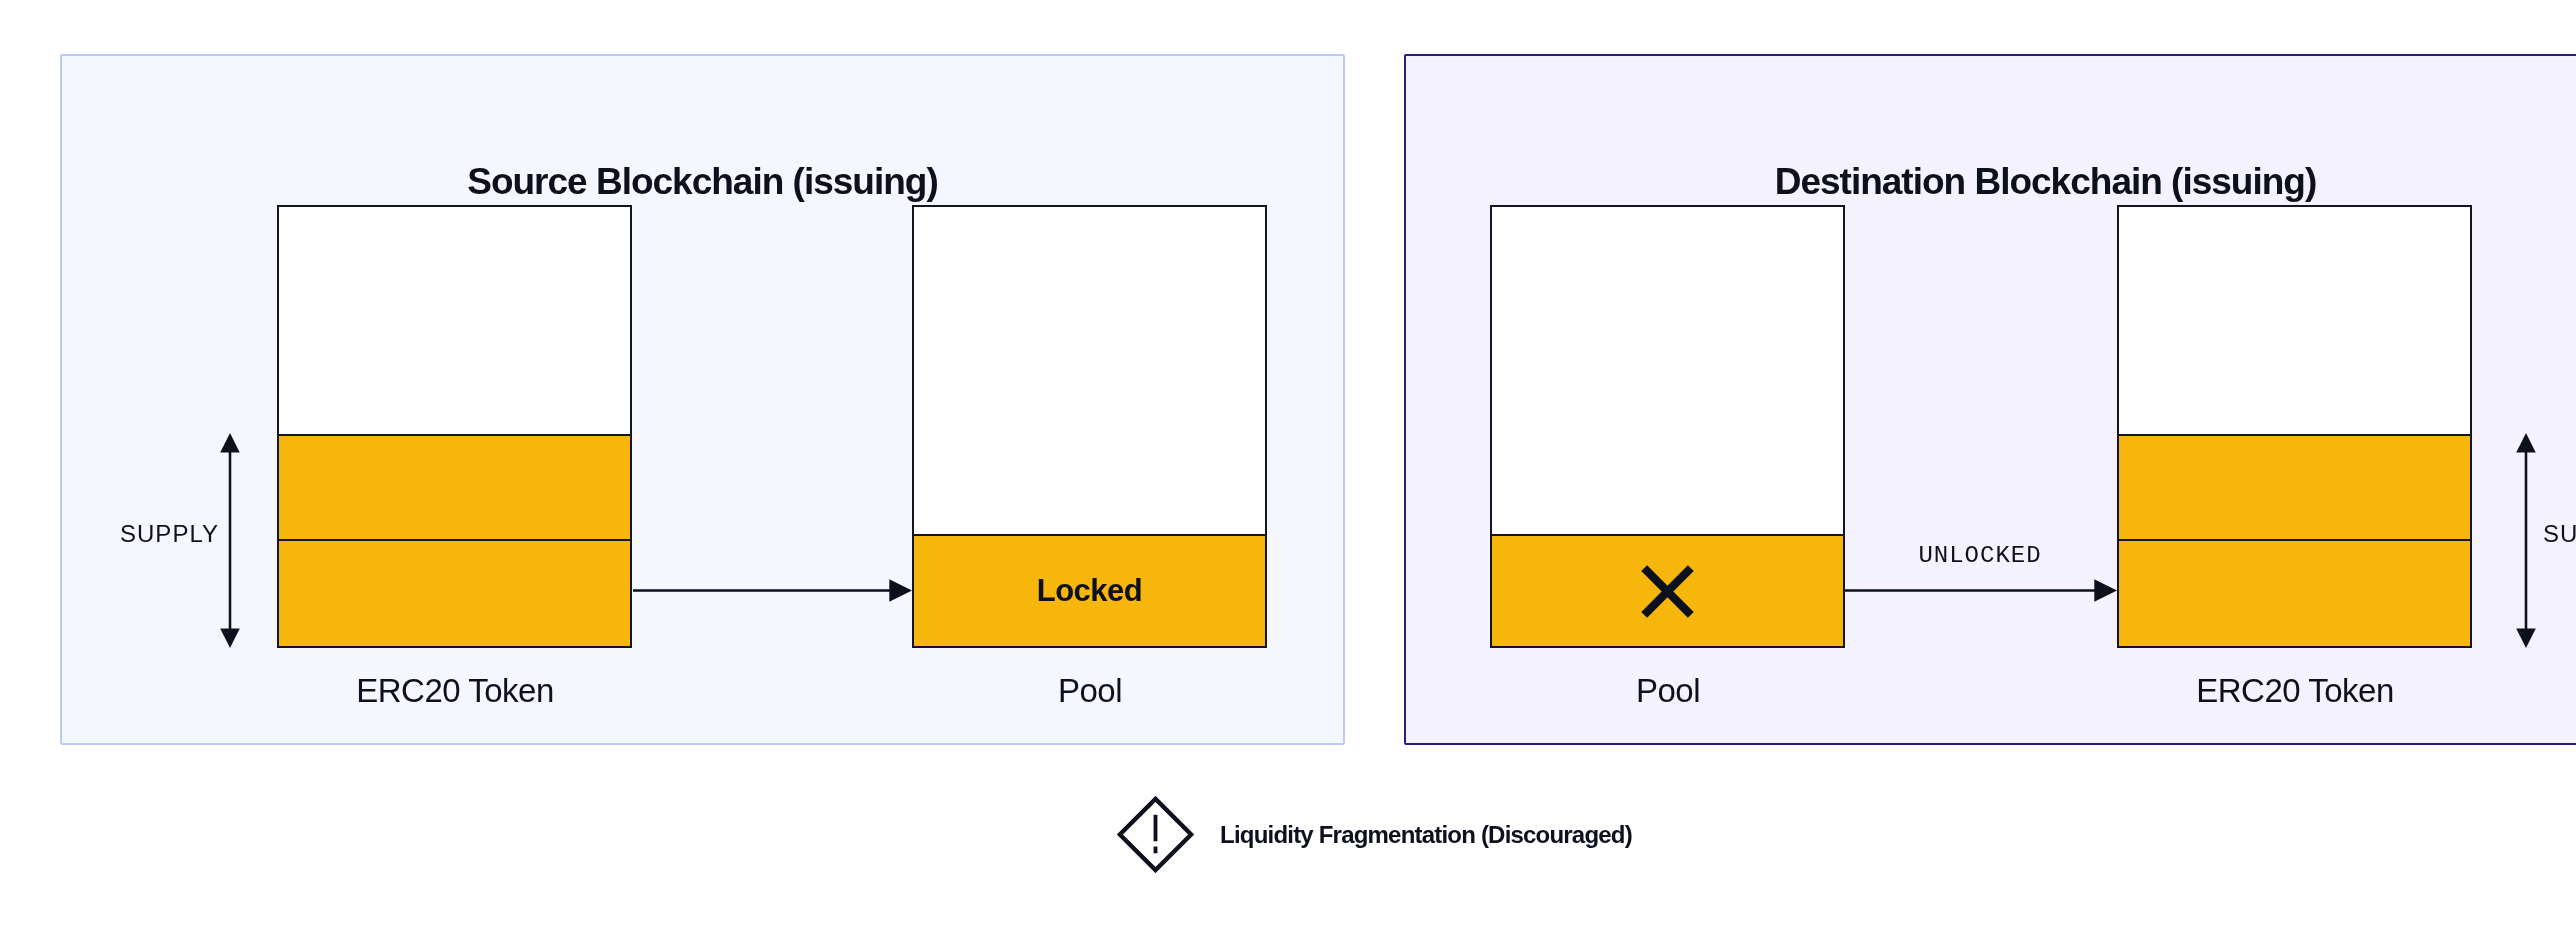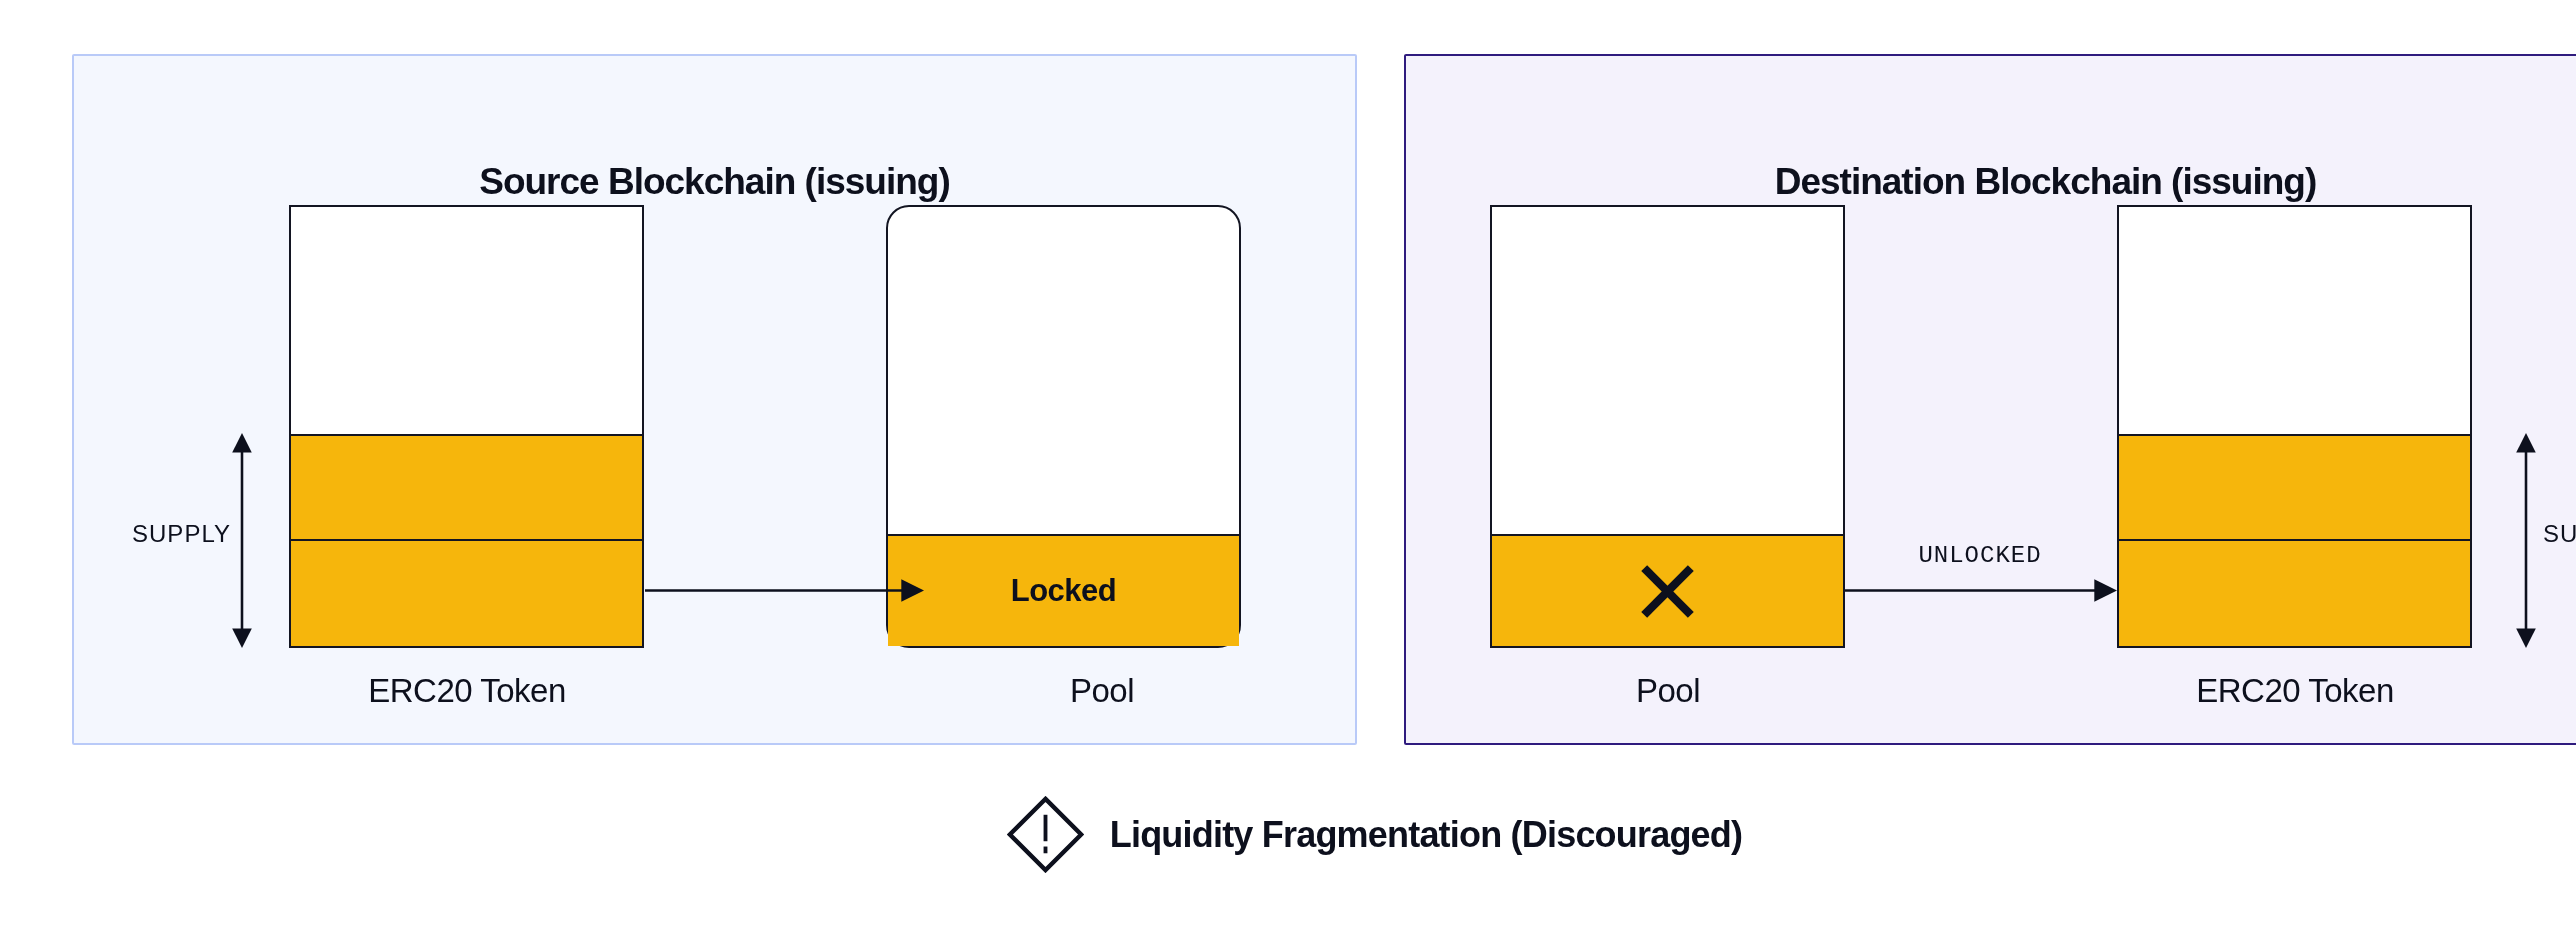--- a/index.html
+++ b/index.html
@@ -5,21 +5,21 @@
   :root{
     --page-bg:#ffffff; --amber:#F6B60C; --ink:#0D101D; --box-border:#131522;
     --source-border:#B9CAF8; --source-bg:#F4F7FE; --dest-border:#2F1B7E; --dest-bg:#F4F2FC;
   }
   *{box-sizing:border-box;}
   html,body{margin:0;padding:0;width:2749px;height:938px;background:var(--page-bg);
     font-family:"Liberation Sans", sans-serif;color:var(--ink);overflow:hidden;}
   .canvas{position:relative;width:2749px;height:938px;background:var(--page-bg);}
 
   .panel{position:absolute;top:54px;height:691px;border-radius:2.1px;}
-  .panel.source{left:60px;width:1285px;background:var(--source-bg);border:2.6px solid var(--source-border);margin-left:12px;}
+  .panel.source{left:60px;width:1285px;background:var(--source-bg);border:2.6px solid var(--source-border);}
   .panel.dest{left:1404px;width:1283px;background:var(--dest-bg);border:2.6px solid var(--dest-border);}
 
   .panel-title{position:absolute;left:0;right:0;top:107px;text-align:center;
     font-size:37px;font-weight:700;letter-spacing:-1px;line-height:1;color:var(--ink);}
 
   .box{position:absolute;top:149px;width:355px;height:443px;background:#ffffff;
     border:2.1px solid var(--box-border);}
   .seg{position:absolute;left:0;right:0;background:var(--amber);border-top:2.1px solid var(--box-border);}
   .seg.seg-a{top:227px;height:105px;}
   .seg.seg-b{top:332px;bottom:0;}
@@ -31,39 +31,39 @@
     font-size:33px;font-weight:400;letter-spacing:-0.5px;line-height:33px;color:var(--ink);}
   .small-caps{position:absolute;width:155px;text-align:center;font-size:24px;font-weight:500;
     letter-spacing:1px;line-height:20.6px;color:var(--ink);}
 
   svg.arrow, svg.v-arrow, svg.x-mark, svg.diamond{display:block;}
   .arrow-wrap{position:absolute;top:519px;height:31px;}
   .v-arrow-wrap{position:absolute;top:377px;width:26px;height:215px;}
 
   .caption{position:absolute;left:0;right:0;top:796px;height:77px;display:flex;
     align-items:center;justify-content:center;gap:26px;}
-  .caption-text{font-size:36px;font-weight:700;letter-spacing:-0.8px;color:var(--ink);line-height:1;}
+  .caption-text{font-size:24px;font-weight:700;letter-spacing:-0.8px;color:var(--ink);line-height:1;}
 
   .stroke-ink{stroke:var(--ink);}
   .fill-ink{fill:var(--ink);}
 </style>
 </head>
 <body>
 
 <div class="canvas">
 
   <div class="panel source">
     <div class="panel-title">Source Blockchain (issuing)</div>
 
     <div class="box" style="left:215px;">
       <div class="seg seg-a"></div>
       <div class="seg seg-b"></div>
     </div>
 
-    <div class="box" style="left:812px;border-radius:23px;">
+    <div class="box" style="left:850px;">
       <div class="pool-fill">
         <span class="fill-label">Locked</span>
       </div>
     </div>
 
     <div class="arrow-wrap" style="left:571px;width:279px;">
       <svg class="arrow" width="279" height="31" viewBox="0 0 541 60">
         <line class="stroke-ink" x1="0" y1="30" x2="503" y2="30" stroke-width="5"></line>
         <polygon class="fill-ink" points="541,30 497,8 497,52"></polygon>
       </svg>

